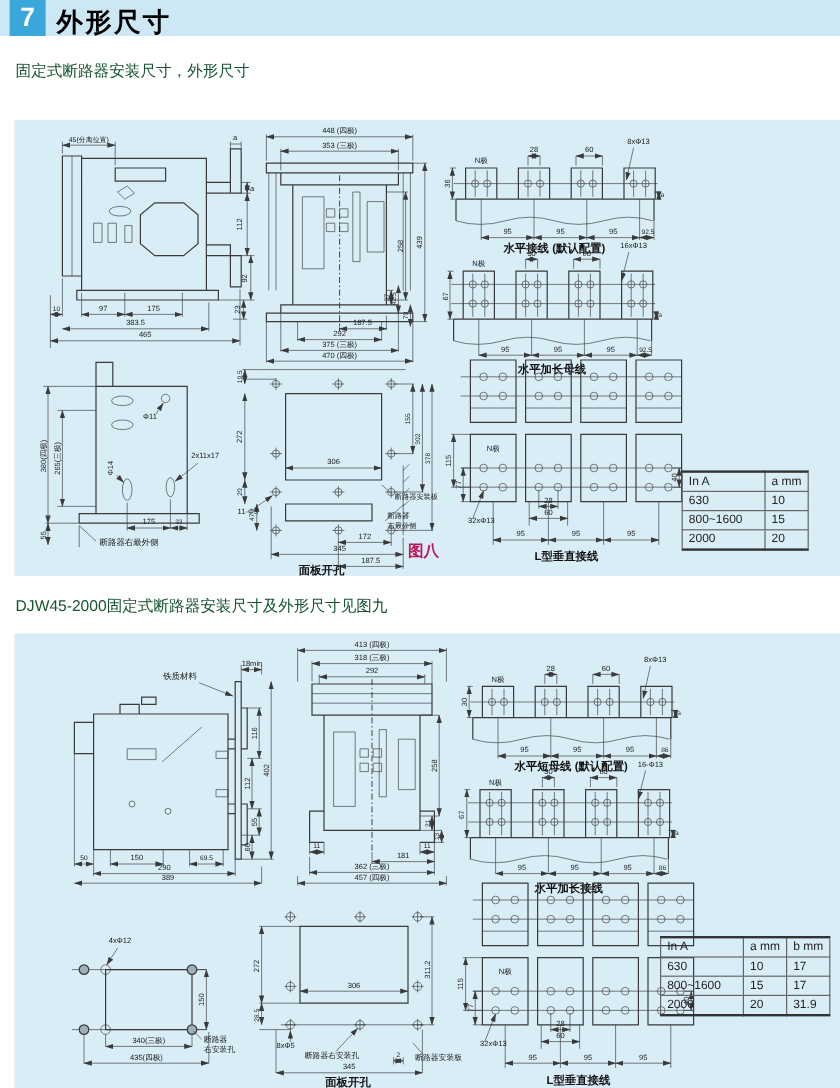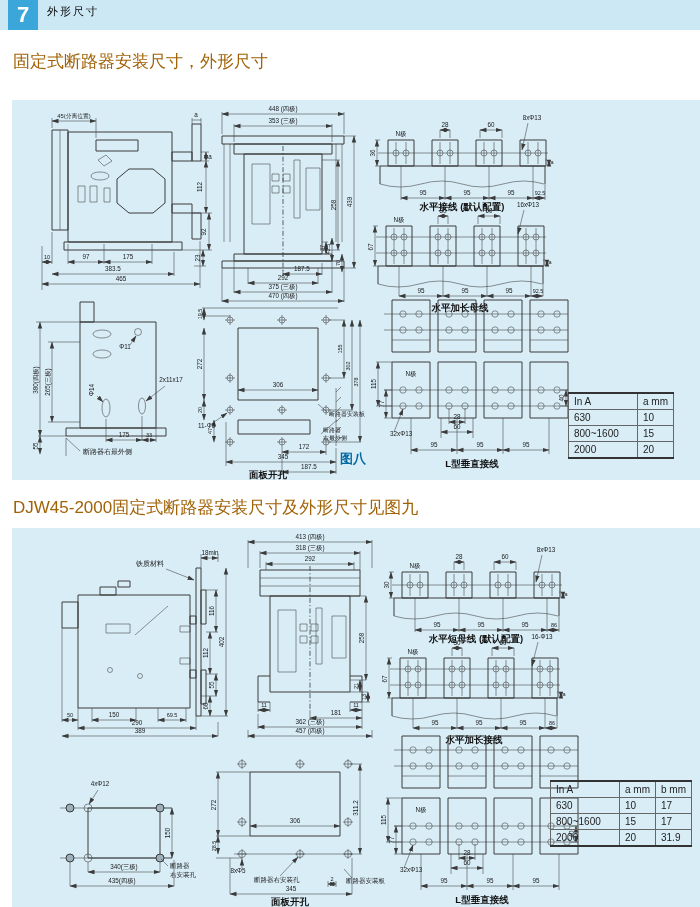--- a/index.html
+++ b/index.html
@@ -1,24 +1,24 @@
 <!DOCTYPE html>
 <html><head>
 <meta charset="utf-8">
 <style>
   html,body{margin:0;padding:0;background:#fff}
   .page{position:relative;width:700px;height:907px;background:#fff;overflow:hidden;
         font-family:"Liberation Sans",sans-serif;color:#222}
   .hdr{position:absolute;left:0;top:0;width:700px;height:30px;background:#cde8f5}
   .hdr .num{position:absolute;left:8px;top:0;width:30px;height:30px;background:#3ba6d9;
         color:#fff;font-size:22px;font-weight:bold;text-align:center;line-height:30px}
-  .hdr .ttl{position:absolute;left:47px;top:4px;font-size:11px;font-weight:normal;color:#000;letter-spacing:2px}
-  .introline{position:absolute;left:13px;font-size:17px;color:#a16207;white-space:nowrap}
+  .hdr .ttl{position:absolute;left:47px;top:4px;font-size:22px;font-weight:bold;color:#000;letter-spacing:2px}
+  .introline{position:absolute;left:13px;font-size:13px;color:#14532d;white-space:nowrap}
   .pnl{position:absolute;left:12px;width:700px;background:#d9edf7}
-  .figcap{position:absolute;font-size:13px;font-weight:bold;color:#0369a1}
+  .figcap{position:absolute;font-size:13px;font-weight:bold;color:#be185d}
   svg{position:absolute;overflow:visible}
   .ln{fill:none;stroke:#3a3a3a;stroke-width:1}
   .tn{fill:none;stroke:#3a3a3a;stroke-width:.55}
   .dl{stroke:#3a3a3a;stroke-width:.55;marker-start:url(#ar);marker-end:url(#ar)}
   .dle{stroke:#3a3a3a;stroke-width:.55;fill:none;marker-end:url(#ar)}
   .ds{fill:none;stroke:#3a3a3a;stroke-width:.8;stroke-dasharray:5 2.2 1.2 2.2}
   .gf{fill:#9fb0ba;stroke:#3a3a3a;stroke-width:1}
   text{font-family:"Liberation Sans",sans-serif;fill:#1a1a1a}
   .d{font-size:6.3px;text-anchor:middle}
   .s5{font-size:5.5px}

